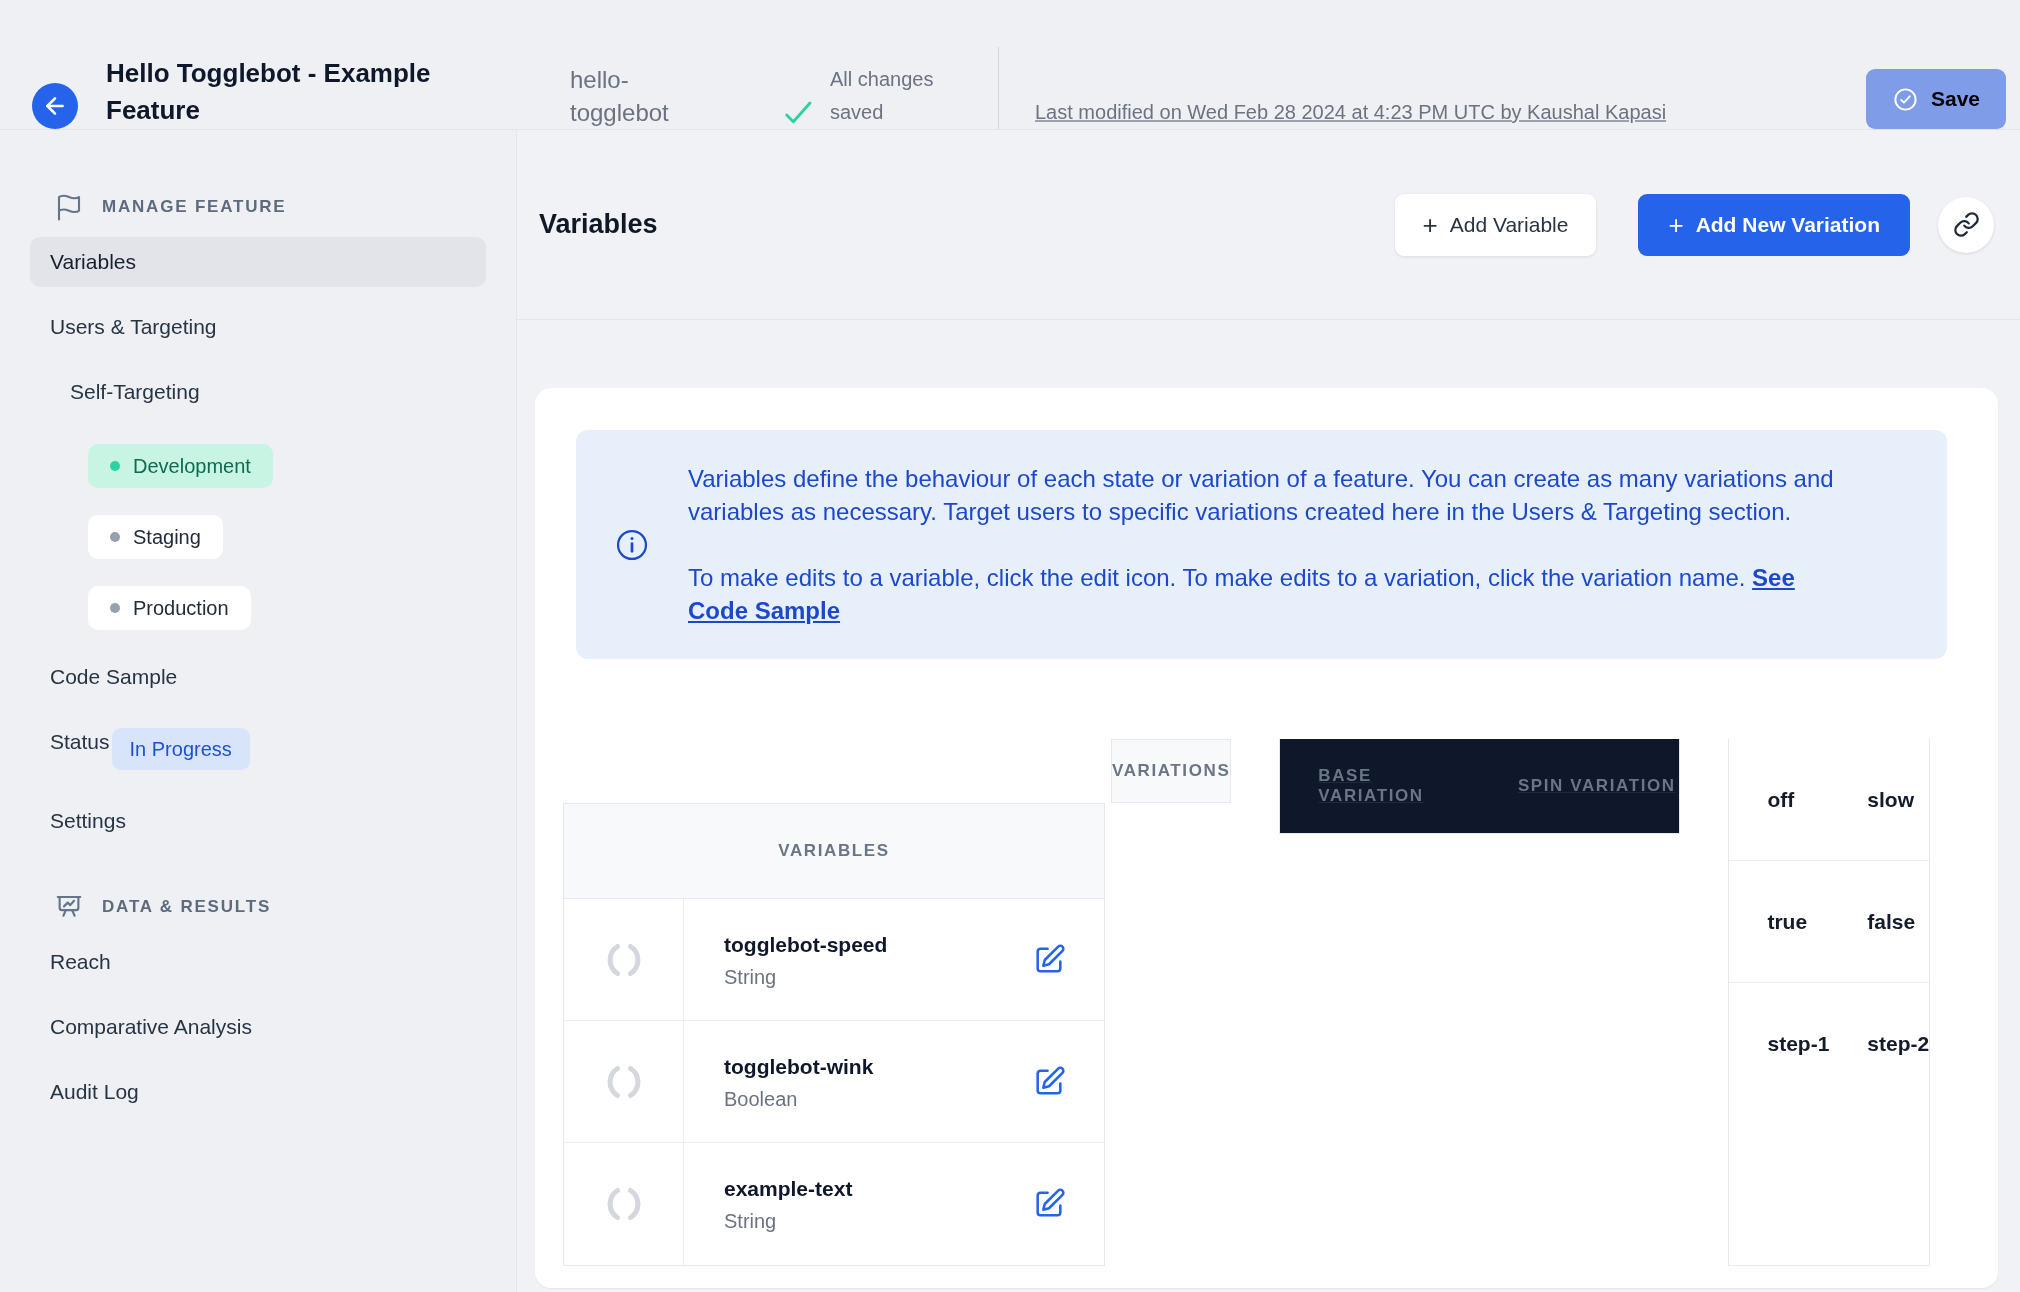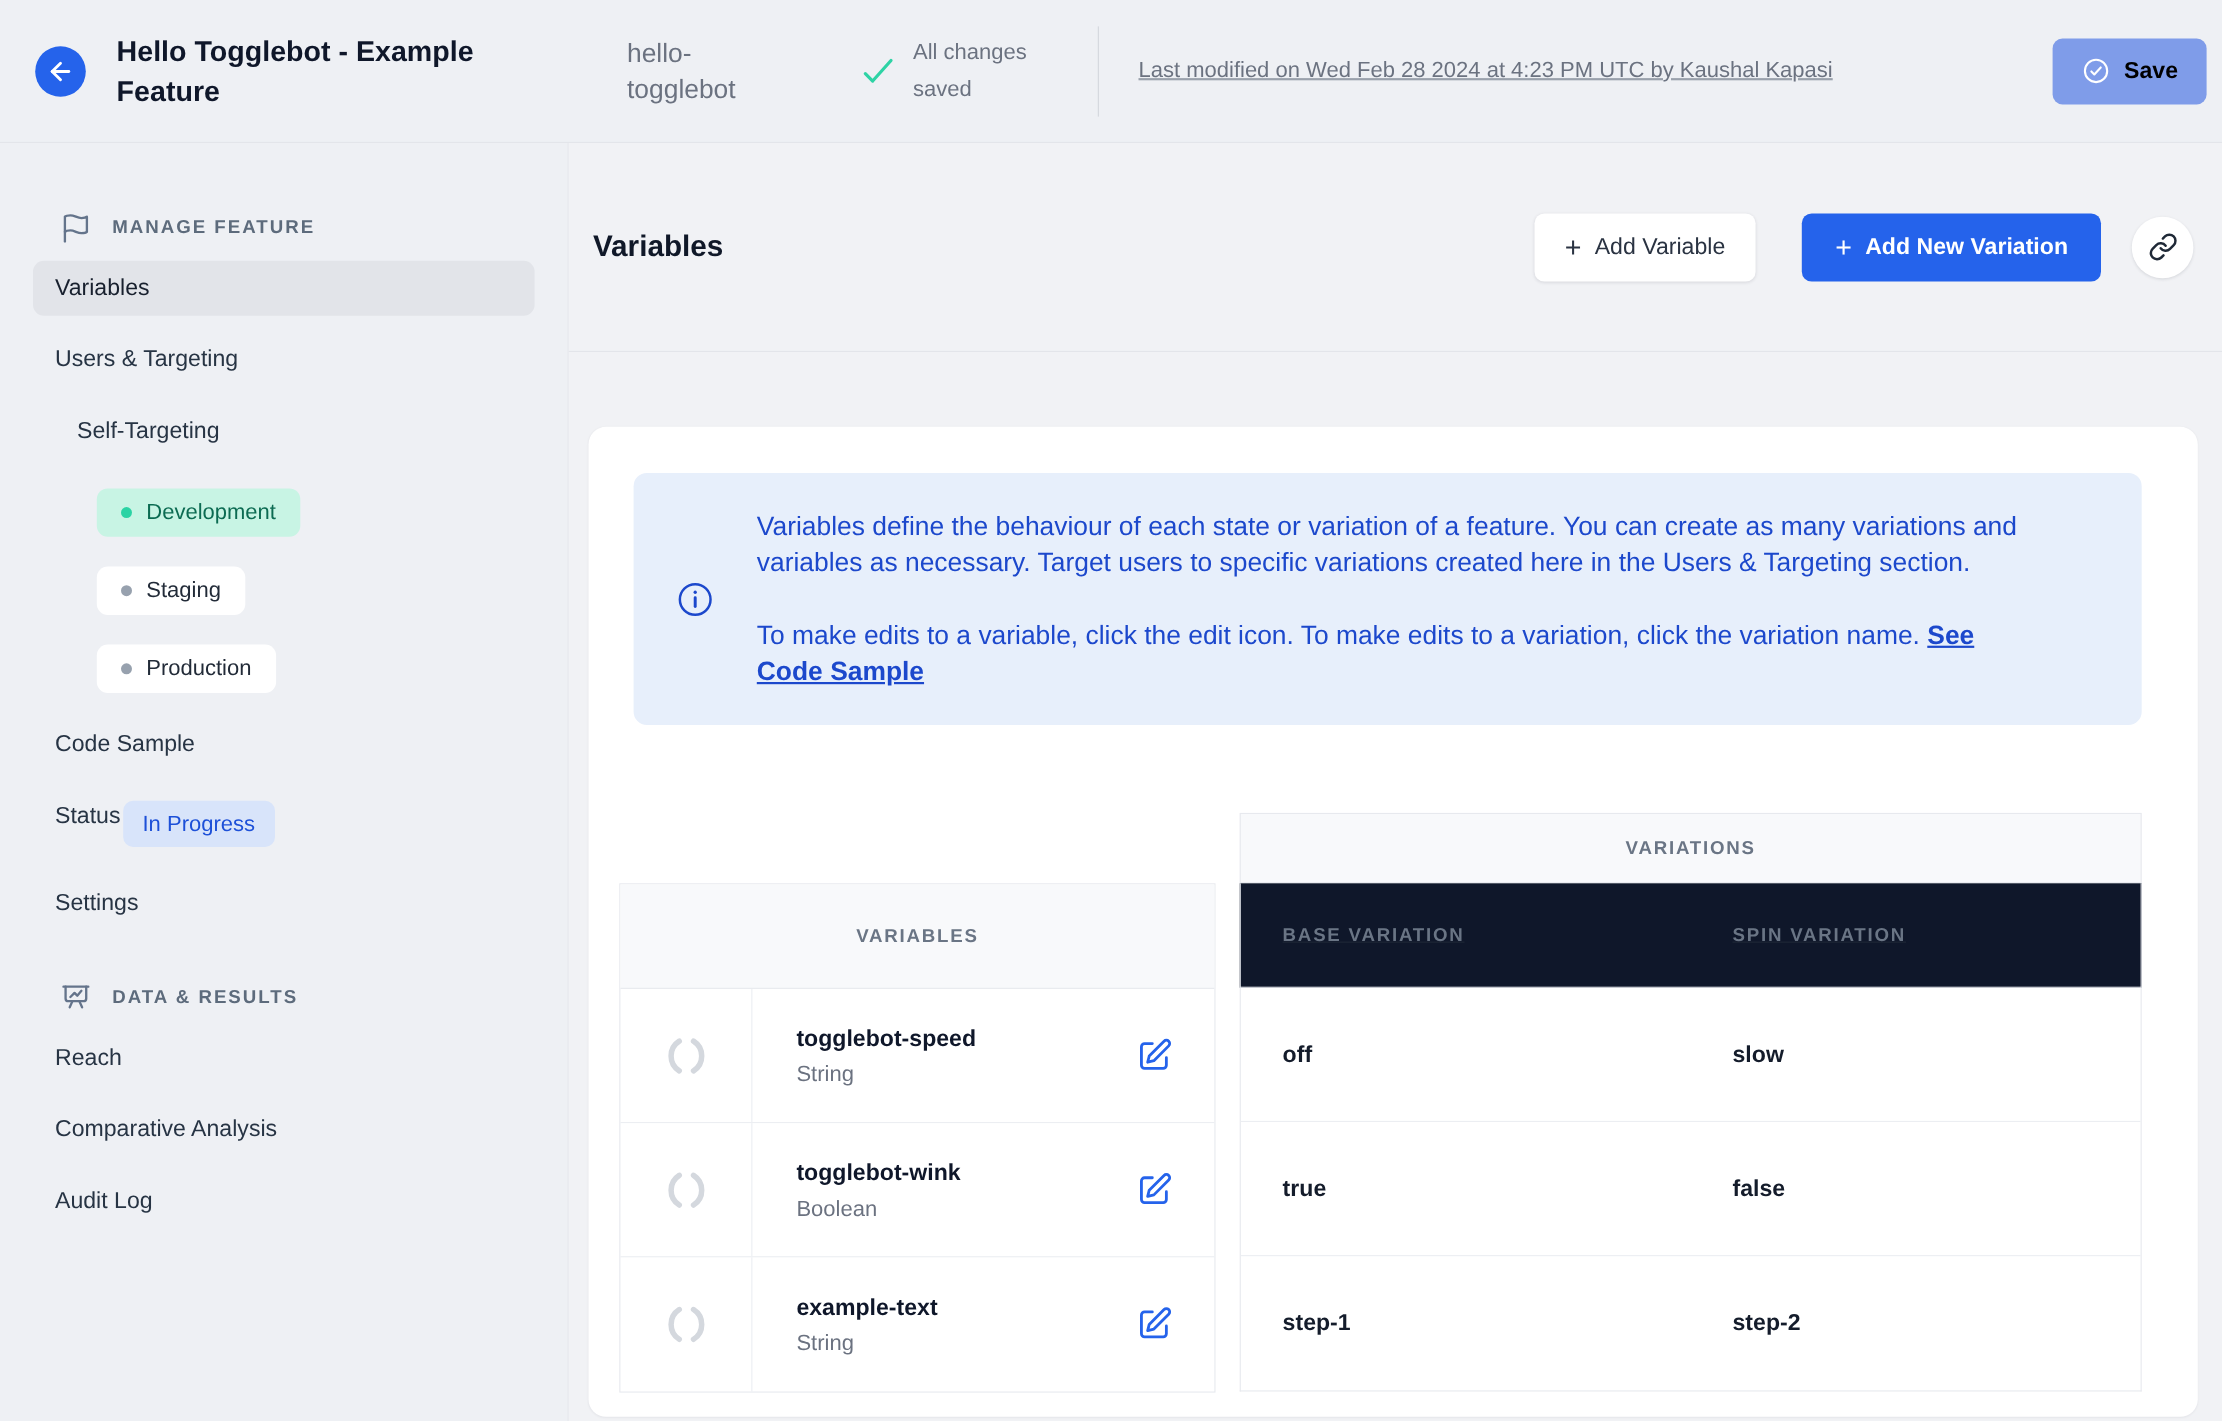--- a/index.html
+++ b/index.html
@@ -7,21 +7,21 @@
   body {
     font-family: "Liberation Sans", sans-serif;
     background:#eef0f4;
     color:#1f2937;
     overflow:hidden;
   }
   .app { width:2020px; height:1292px; display:flex; flex-direction:column; }
 
   
   .header {
-    height:130px; flex:none; display:flex; align-items:center;
+    height:130px; flex:none; display:flex; align-items:flex-end;
     padding:0 14px 0 32px; border-bottom:1px solid #e3e5ea; background:#eef0f4;
   }
   .back-btn {
     width:46px; height:46px; border-radius:50%; background:#2563eb; border:none;
     display:flex; align-items:center; justify-content:center; flex:none; cursor:pointer;
   }
   .page-title {
     margin-left:28px; width:372px; font-size:26px; font-weight:bold; color:#0f172a; line-height:37px;
   }
   .feature-key { margin-left:92px; width:142px; font-size:24px; color:#6b7280; line-height:33px; }
@@ -102,21 +102,21 @@
     display:flex; align-items:center; padding:32px 90px 32px 0;
   }
   .info-icon-wrap { width:112px; flex:none; display:flex; justify-content:center; }
   .info-text { font-size:24px; line-height:33px; color:#1c48cc; }
   .info-text p + p { margin-top:33px; }
   .info-link { font-weight:bold; text-decoration:underline; color:#1c48cc; cursor:pointer; }
 
   
   .tbl { margin:80px 51px 0 28px; display:flex; }
   .tbl-left { width:542px; flex:none; display:flex; flex-direction:column; }
-  .tbl-right { flex:1; margin-left:22px; display:flex; flex-direction:column; }
+  .tbl-right { flex:1; margin-left:6px; display:flex; flex-direction:row;gap:48px; }
   .hdr-cell-text { font-size:17px; font-weight:bold; letter-spacing:1.6px; color:#6a7585; }
   .variations-band {
     height:64px; background:#f8f9fb; border:1px solid #e7e9ee;
     display:flex; align-items:center; justify-content:center;
   }
   .left-table { border:1px solid #e7e9ee; display:flex; flex-direction:column; margin-top:64px; }
   .variables-hdr {
     height:95px; background:#f8f9fb; border-bottom:1px solid #e7e9ee;
     display:flex; align-items:center; justify-content:center;
   }

